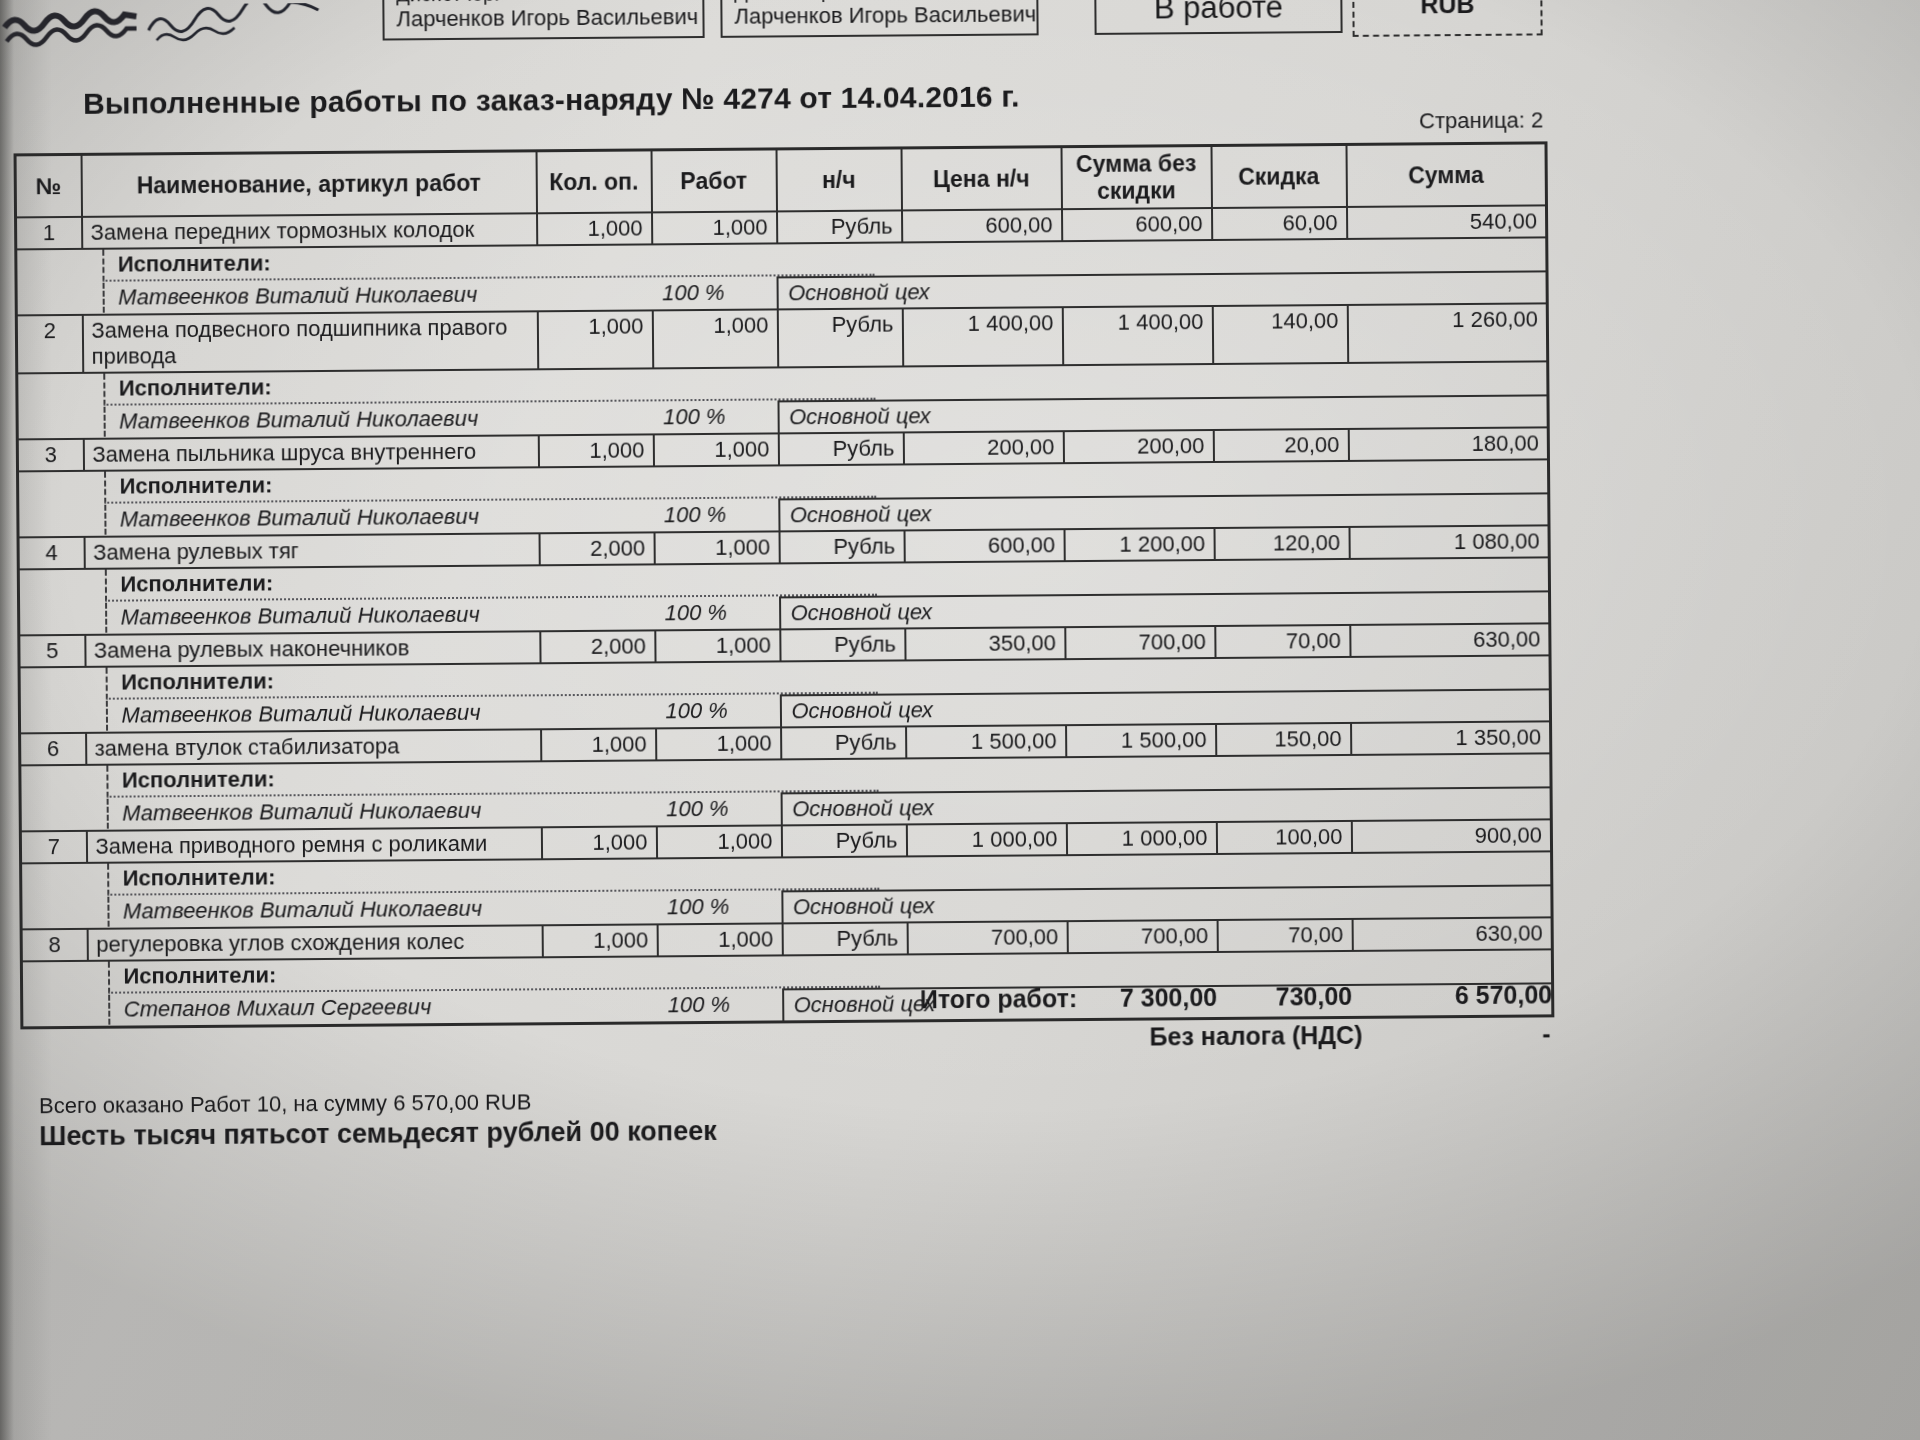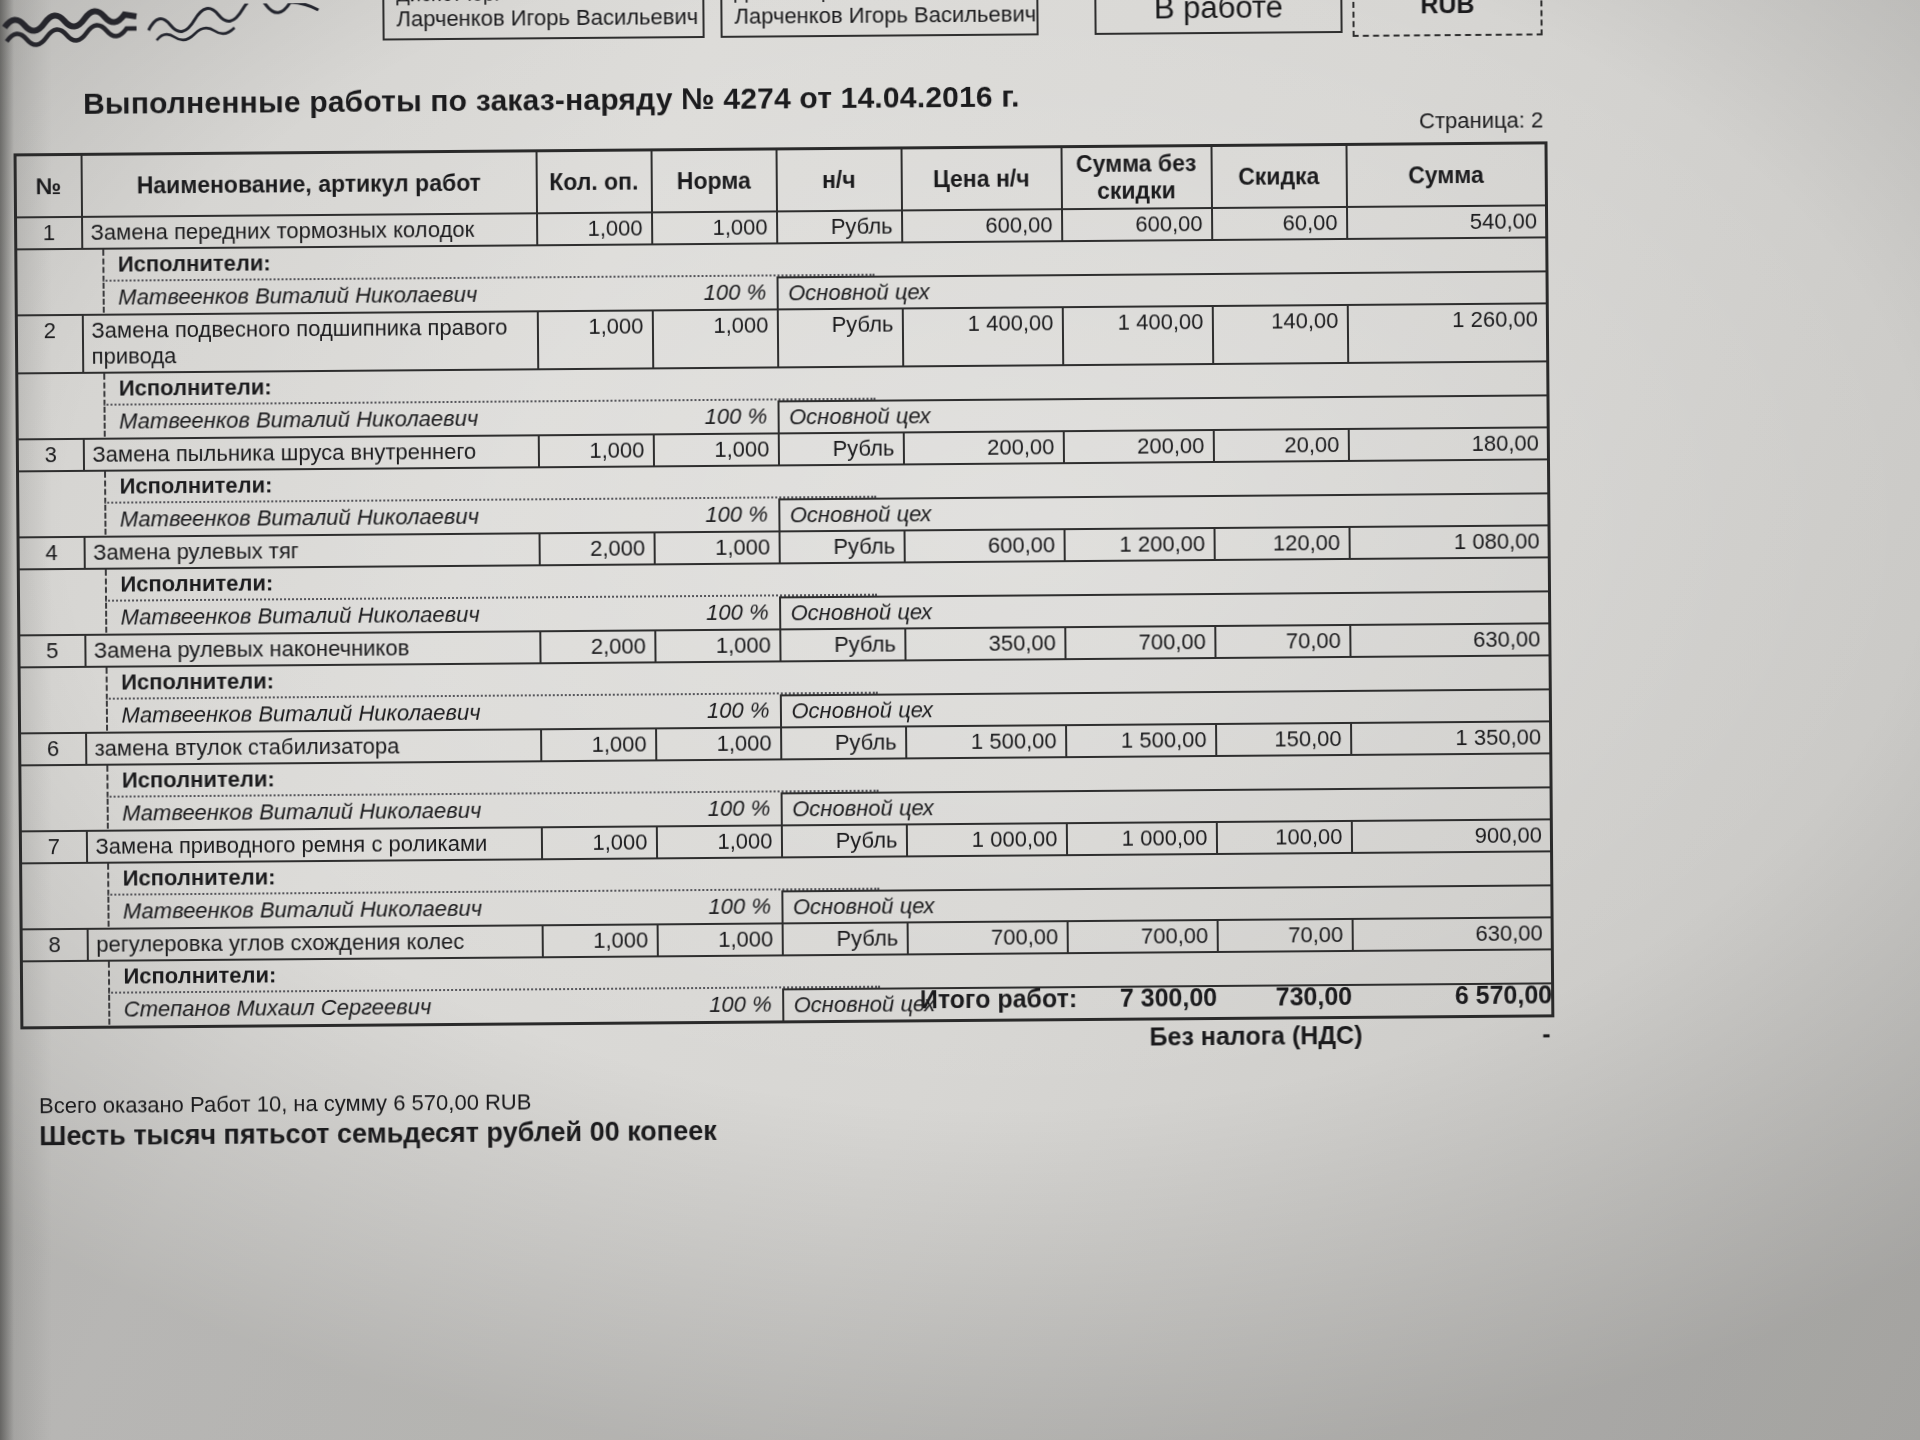--- a/index.html
+++ b/index.html
@@ -63,21 +63,21 @@
   .main-row .name { text-align: left; }
   .main-row .r    { text-align: right; white-space: nowrap; }
   .exec-label-row td, .exec-row td { border: none; padding: 0; }
   .exec-inset {
     margin-left: 20px; border-left: 2.5px dashed #3c3c3e;
     padding: 2px 12px 2px 14px;
   }
   .exec-label { font-weight: bold; border-bottom: 2px dotted #55555a; width: 772px; }
   .exec-name  { font-style: italic; }
   .exec-row td { border-bottom: 2.5px solid #2e2e2e; }
-  .exec-row .pct  { text-align: right; padding: 2px 10px; font-style: italic; white-space: nowrap; }
+  .exec-row .pct  { text-align: left; padding: 2px 10px; font-style: italic; white-space: nowrap; }
   .exec-row .shop {
     border-top: 2.5px solid #2e2e2e; border-left: 2.5px solid #2e2e2e;
     font-style: italic; padding: 2px 10px;
   }
   
   #totals {
     position: absolute; left: 18px; top: 985px; width: 1531px;
     font-weight: bold; font-size: 25px; display: flex;
   }
   #totals span { text-align: right; flex: none; white-space: nowrap; }
@@ -137,21 +137,21 @@
         <col style="width:160px">
       <col style="width:150px">
         <col style="width:135px">
         <col style="width:200px">
     </colgroup>
     <thead>
       <tr>
         <th>№</th>
         <th>Наименование, артикул работ</th>
         <th>Кол. оп.</th>
-        <th>Норма</th>
+        <th>Работ</th>
         <th>н/ч</th>
         <th>Цена н/ч</th>
         <th>Сумма без скидки</th>
         <th>Скидка</th>
         <th>Сумма</th>
       </tr>
     </thead>
 
     <tbody class="work-item">
       <tr class="main-row">

